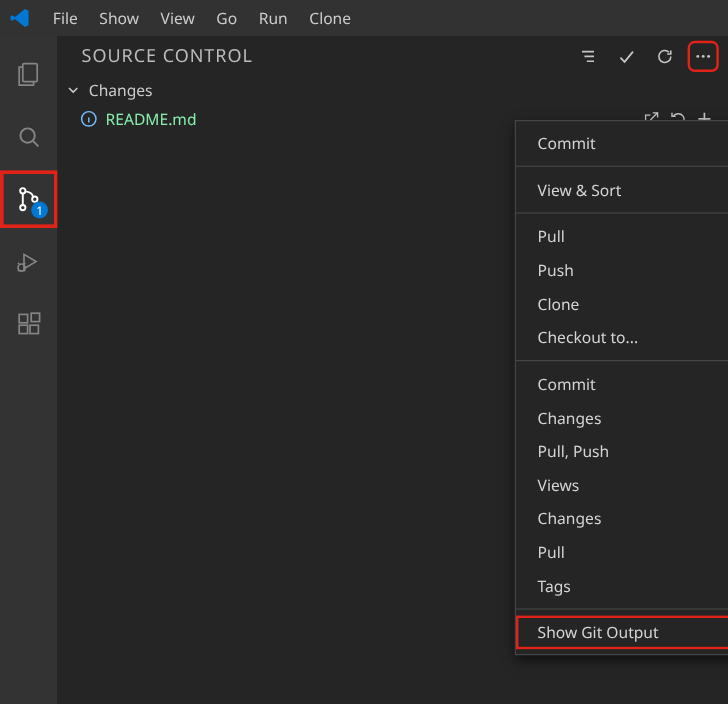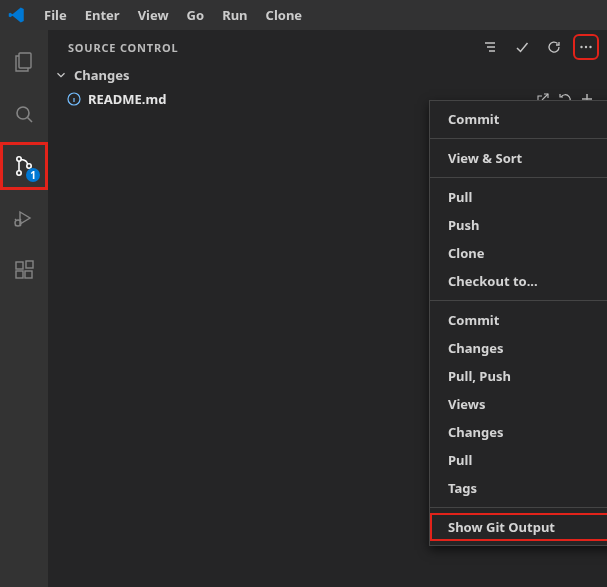--- a/index.html
+++ b/index.html
@@ -1,46 +1,46 @@
 <!DOCTYPE html>
 <html><head>
 <meta charset="utf-8">
 <style>
   * { box-sizing: border-box; margin: 0; padding: 0; font-family: "Segoe UI", system-ui, sans-serif; }
   html, body { width: 607px; height: 587px; overflow: hidden; background: #1e1e1e; color: #cccccc; }
-  .root { display: flex; flex-direction: column; width: 100%; height: 100%; font-weight: bold; }
+  .root { display: flex; flex-direction: column; width: 100%; height: 100%; }
 
   
   .menubar { height: 30px; background: #323233; display: flex; align-items: center; padding-left: 8px; gap: 2px; font-size: 13px; color: #cccccc; }
   .menubar .logo { width: 18px; height: 18px; margin-right: 8px; }
   .menubar .menu-item { padding: 4px 8px; cursor: pointer; border-radius: 4px; }
 
   .body-area { flex: 1; display: flex; position: relative; }
 
   
   .activitybar { width: 48px; background: #333333; display: flex; flex-direction: column; align-items: center; padding-top: 8px; gap: 4px; }
   .activity-item { width: 48px; height: 48px; display: flex; align-items: center; justify-content: center; color: #858585; cursor: pointer; position: relative; }
   .activity-item.active { color: #ffffff; }
   .activity-item svg { width: 24px; height: 24px; }
   .activity-item.hl { outline: 3px solid #e2231a; outline-offset: -3px; }
   .badge { position: absolute; right: 8px; bottom: 8px; background: #0078d4; color: #fff; font-size: 10px; min-width: 14px; height: 14px; border-radius: 8px; display: flex; align-items: center; justify-content: center; padding: 0 3px; }
 
   
   .sidebar { flex: 1; min-width: 0; background: #252526; display: flex; flex-direction: column; position: relative; }
-  .panel-header { height: 34px; display: flex; align-items: center; justify-content: space-between; padding: 0 10px 0 20px; font-size: 11px; letter-spacing: 0.8px; color: #bbbbbb; }
+  .panel-header { height: 34px; display: flex; align-items: center; justify-content: space-between; padding: 0 10px 0 20px; font-size: 15px; letter-spacing: 0.8px; color: #bbbbbb; }
   .panel-header .actions { display: flex; gap: 10px; align-items: center; color: #c5c5c5; }
   .panel-header .actions .icon-btn { width: 22px; height: 22px; display: flex; align-items: center; justify-content: center; cursor: pointer; border-radius: 4px; }
   .panel-header .actions .icon-btn.hl { outline: 2px solid #e2231a; outline-offset: 0; }
 
   .commit-input { margin: 4px 12px 8px 12px; background: #3c3c3c; color: #a0a0a0; font-size: 13px; padding: 6px 8px; border: 1px solid #3c3c3c; overflow: hidden; white-space: nowrap; }
 
   .section-head { display: flex; align-items: center; gap: 6px; padding: 2px 12px 4px 6px; font-size: 13px; color: #cccccc; cursor: pointer; }
   .section-head .chev { width: 14px; height: 14px; }
 
-  .file-row { display: flex; align-items: center; gap: 6px; padding: 2px 12px 2px 18px; font-size: 13px; color: #e5e5e5; cursor: pointer; }
+  .file-row { display: flex; align-items: center; gap: 6px; padding: 2px 12px 2px 18px; font-size: 13px; color: #86efac; cursor: pointer; }
   .file-row .file-icon { width: 16px; height: 16px; color: #75beff; flex-shrink: 0; }
   .file-row .name { flex: 1; min-width: 0; overflow: hidden; text-overflow: ellipsis; white-space: nowrap; }
   .file-row .row-actions { display: flex; gap: 6px; align-items: center; color: #c5c5c5; }
   .file-row .row-actions .ic { width: 16px; height: 16px; display: flex; align-items: center; justify-content: center; cursor: pointer; }
 
   
   .context-menu { position: absolute; top: 70px; left: 381px; width: 220px; background: #252526; box-shadow: 0 4px 10px rgba(0,0,0,0.6); border: 1px solid #454545; font-size: 13px; color: #d4d4d4; padding: 4px 0; z-index: 100; }
   .ctx-item { height: 28px; display: flex; align-items: center; justify-content: space-between; padding: 0 14px 0 18px; cursor: pointer; }
   .ctx-sep { height: 1px; background: #454545; margin: 5px 0; }
   .ctx-item.hl { outline: 2px solid #e2231a; outline-offset: -2px; }
@@ -52,21 +52,21 @@
 
 <div class="root">
 
   <div class="menubar">
     <span class="logo">
       <svg viewBox="0 0 24 24" fill="none">
           <path d="M17 2 L21 4 V20 L17 22 L6 13 L3 15 L1 14 V10 L3 9 L6 11 L17 2 Z" fill="#0078d4"></path>
         </svg>
     </span>
     <span class="menu-item">File</span>
-    <span class="menu-item">Enter</span>
+    <span class="menu-item">Show</span>
     <span class="menu-item">View</span>
     <span class="menu-item">Go</span>
     <span class="menu-item">Run</span>
     <span class="menu-item">Clone</span>
   </div>
 
   <div class="body-area">
 
     <div class="activitybar">
       <div class="activity-item">

